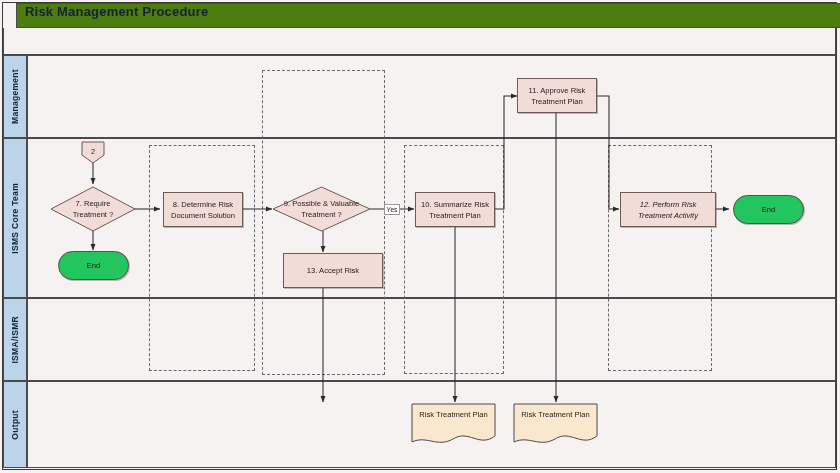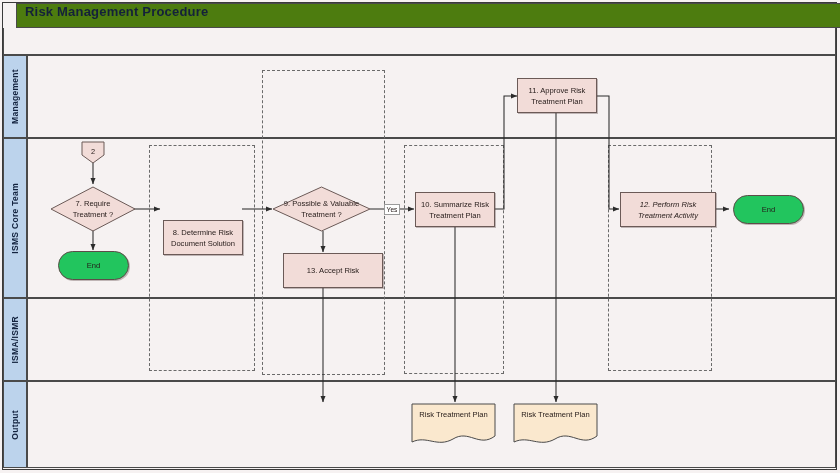--- a/index.html
+++ b/index.html
@@ -235,21 +235,21 @@
     <div class="dtext">
       <div>7. Require</div>
       <div>Treatment ?</div>
     </div>
   </div>
 
   <div class="node terminator" style="left:58px;top:251px;width:71px;height:29px;">
     <span>End</span>
   </div>
 
-  <div class="node proc" style="left:163px;top:192px;width:80px;height:35px;margin-top:28px;">
+  <div class="node proc" style="left:163px;top:192px;width:80px;height:35px;">
     <div>
       <div>8. Determine Risk</div>
       <div>Document Solution</div>
     </div>
   </div>
 
   <div class="node decision" style="left:272px;top:186px;width:99px;height:46px;">
     <svg class="dshape" viewBox="0 0 99 46" preserveAspectRatio="none">
       <path d="M49.5,1 L98,23 L49.5,45 L1,23 z" fill="#f2dcd8" stroke="#6b5a57" stroke-width="1"></path>
     </svg>

